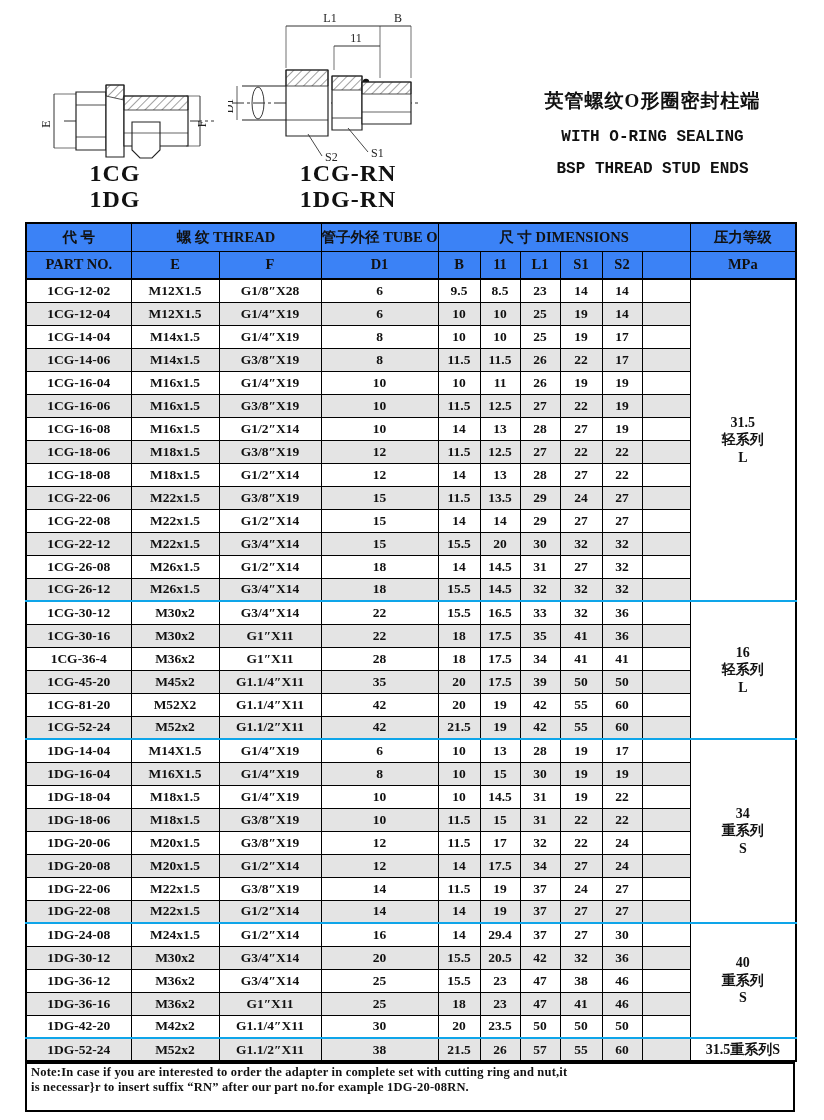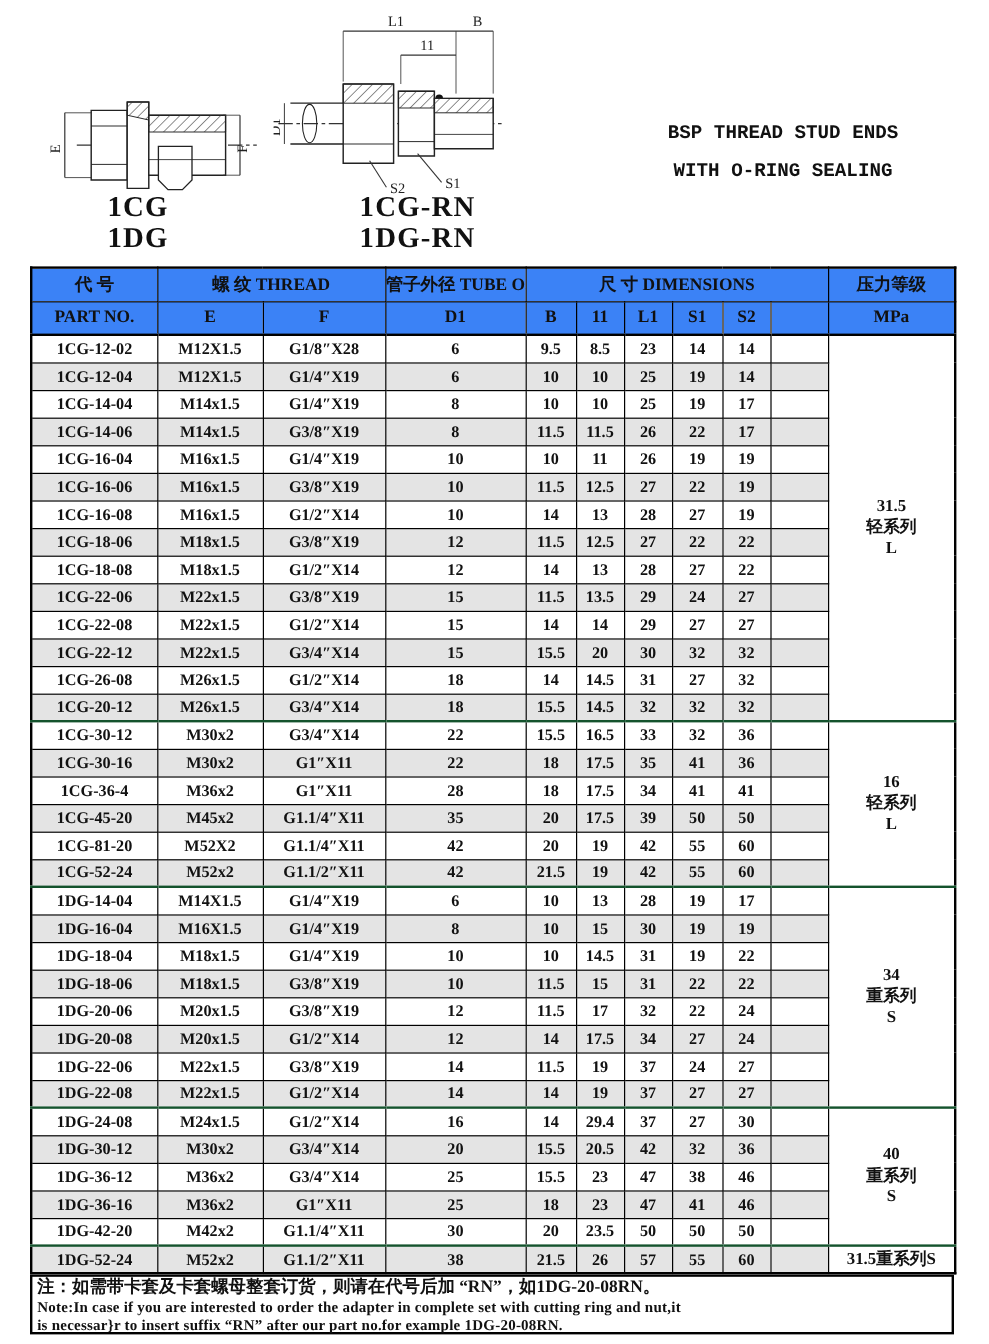--- a/index.html
+++ b/index.html
@@ -25,21 +25,21 @@
 
   
   #table-wrap { position:absolute; left:25px; top:222px; width:770px; }
   table { border-collapse:collapse; table-layout:fixed; width:770px; }
   td { border:1px solid #000; text-align:center; vertical-align:middle; overflow:hidden; white-space:nowrap; }
   table { border:2px solid #000; }
   thead td { height:28px; background:#3b82f6; font-weight:bold; font-size:14.5px; }
   thead tr:last-child td { border-bottom:2px solid #000; }
   tbody td { height:23px; font-weight:bold; font-size:13.5px; }
   tbody tr:nth-child(even) td { background:#e4e4e4; }
-  tbody tr.group-start td { border-top:2px solid #14532d; }
+  tbody tr.group-start td { border-top:2px solid #0ea5e9; }
   td.pressure-cell { background:#ffffff !important; font-size:14px; line-height:1.25; white-space:normal; }
   td.pressure-cell div { text-align:center; }
 
   
   #note-box {
     position:absolute; left:25px; top:1062px; width:770px; height:50px;
     border:2.5px solid #000; border-top:2px solid #000; background:#fff;
     padding:1px 4px 0 4px;
   }
   #note-zh  { font-size:14.5px; font-weight:bold; line-height:17px; }
@@ -126,22 +126,23 @@
     <line x1="120" y1="120" x2="140" y2="144" stroke="#333" stroke-width="0.9"></line>
     <text class="dim-label" x="143" y="149">S1</text>
   </svg>
 </div>
 <div class="caption-block" id="caption-right">
   <div>1CG-RN</div>
   <div>1DG-RN</div>
 </div>
 
 <div id="title-block">
+  <div id="title-zh">英管螺纹O形圈密封柱端</div>
+  <div class="title-en">WITH O-RING SEALING</div>
   <div class="title-en">BSP THREAD STUD ENDS</div>
-  <div class="title-en">WITH O-RING SEALING</div>
 </div>
 
 <div id="table-wrap">
   <table>
     <colgroup>
       <col style="width:105px">
         <col style="width:88px">
         <col style="width:102px">
       <col style="width:117px">
         <col style="width:42px">
@@ -330,21 +331,21 @@
           <td>G1/2″X14</td>
           <td>18</td>
           <td>14</td>
           <td>14.5</td>
           <td>31</td>
           <td>27</td>
           <td>32</td>
           <td></td>
         </tr>
         <tr>
-          <td>1CG-20-12</td>
+          <td>1CG-26-12</td>
           <td>M26x1.5</td>
           <td>G3/4″X14</td>
           <td>18</td>
           <td>15.5</td>
           <td>14.5</td>
           <td>32</td>
           <td>32</td>
           <td>32</td>
           <td></td>
         </tr>
@@ -604,16 +605,15 @@
           <td></td>
           <td rowspan="1" class="pressure-cell">
             <div>31.5重系列S</div>
           </td>
         </tr>
       </tbody>
   </table>
 </div>
 
 <div id="note-box">
-  <div id="note-zh">注：如需带卡套及卡套螺母整套订货，则请在代号后加 “RN”，如1DG-20-08RN。</div>
   <div class="note-en">Note:In case if you are interested to order the adapter in complete set with cutting ring and nut,it</div>
   <div class="note-en">is necessar}r to insert suffix “RN”  after our part no.for example 1DG-20-08RN.</div>
 </div>
 
 </body></html>

